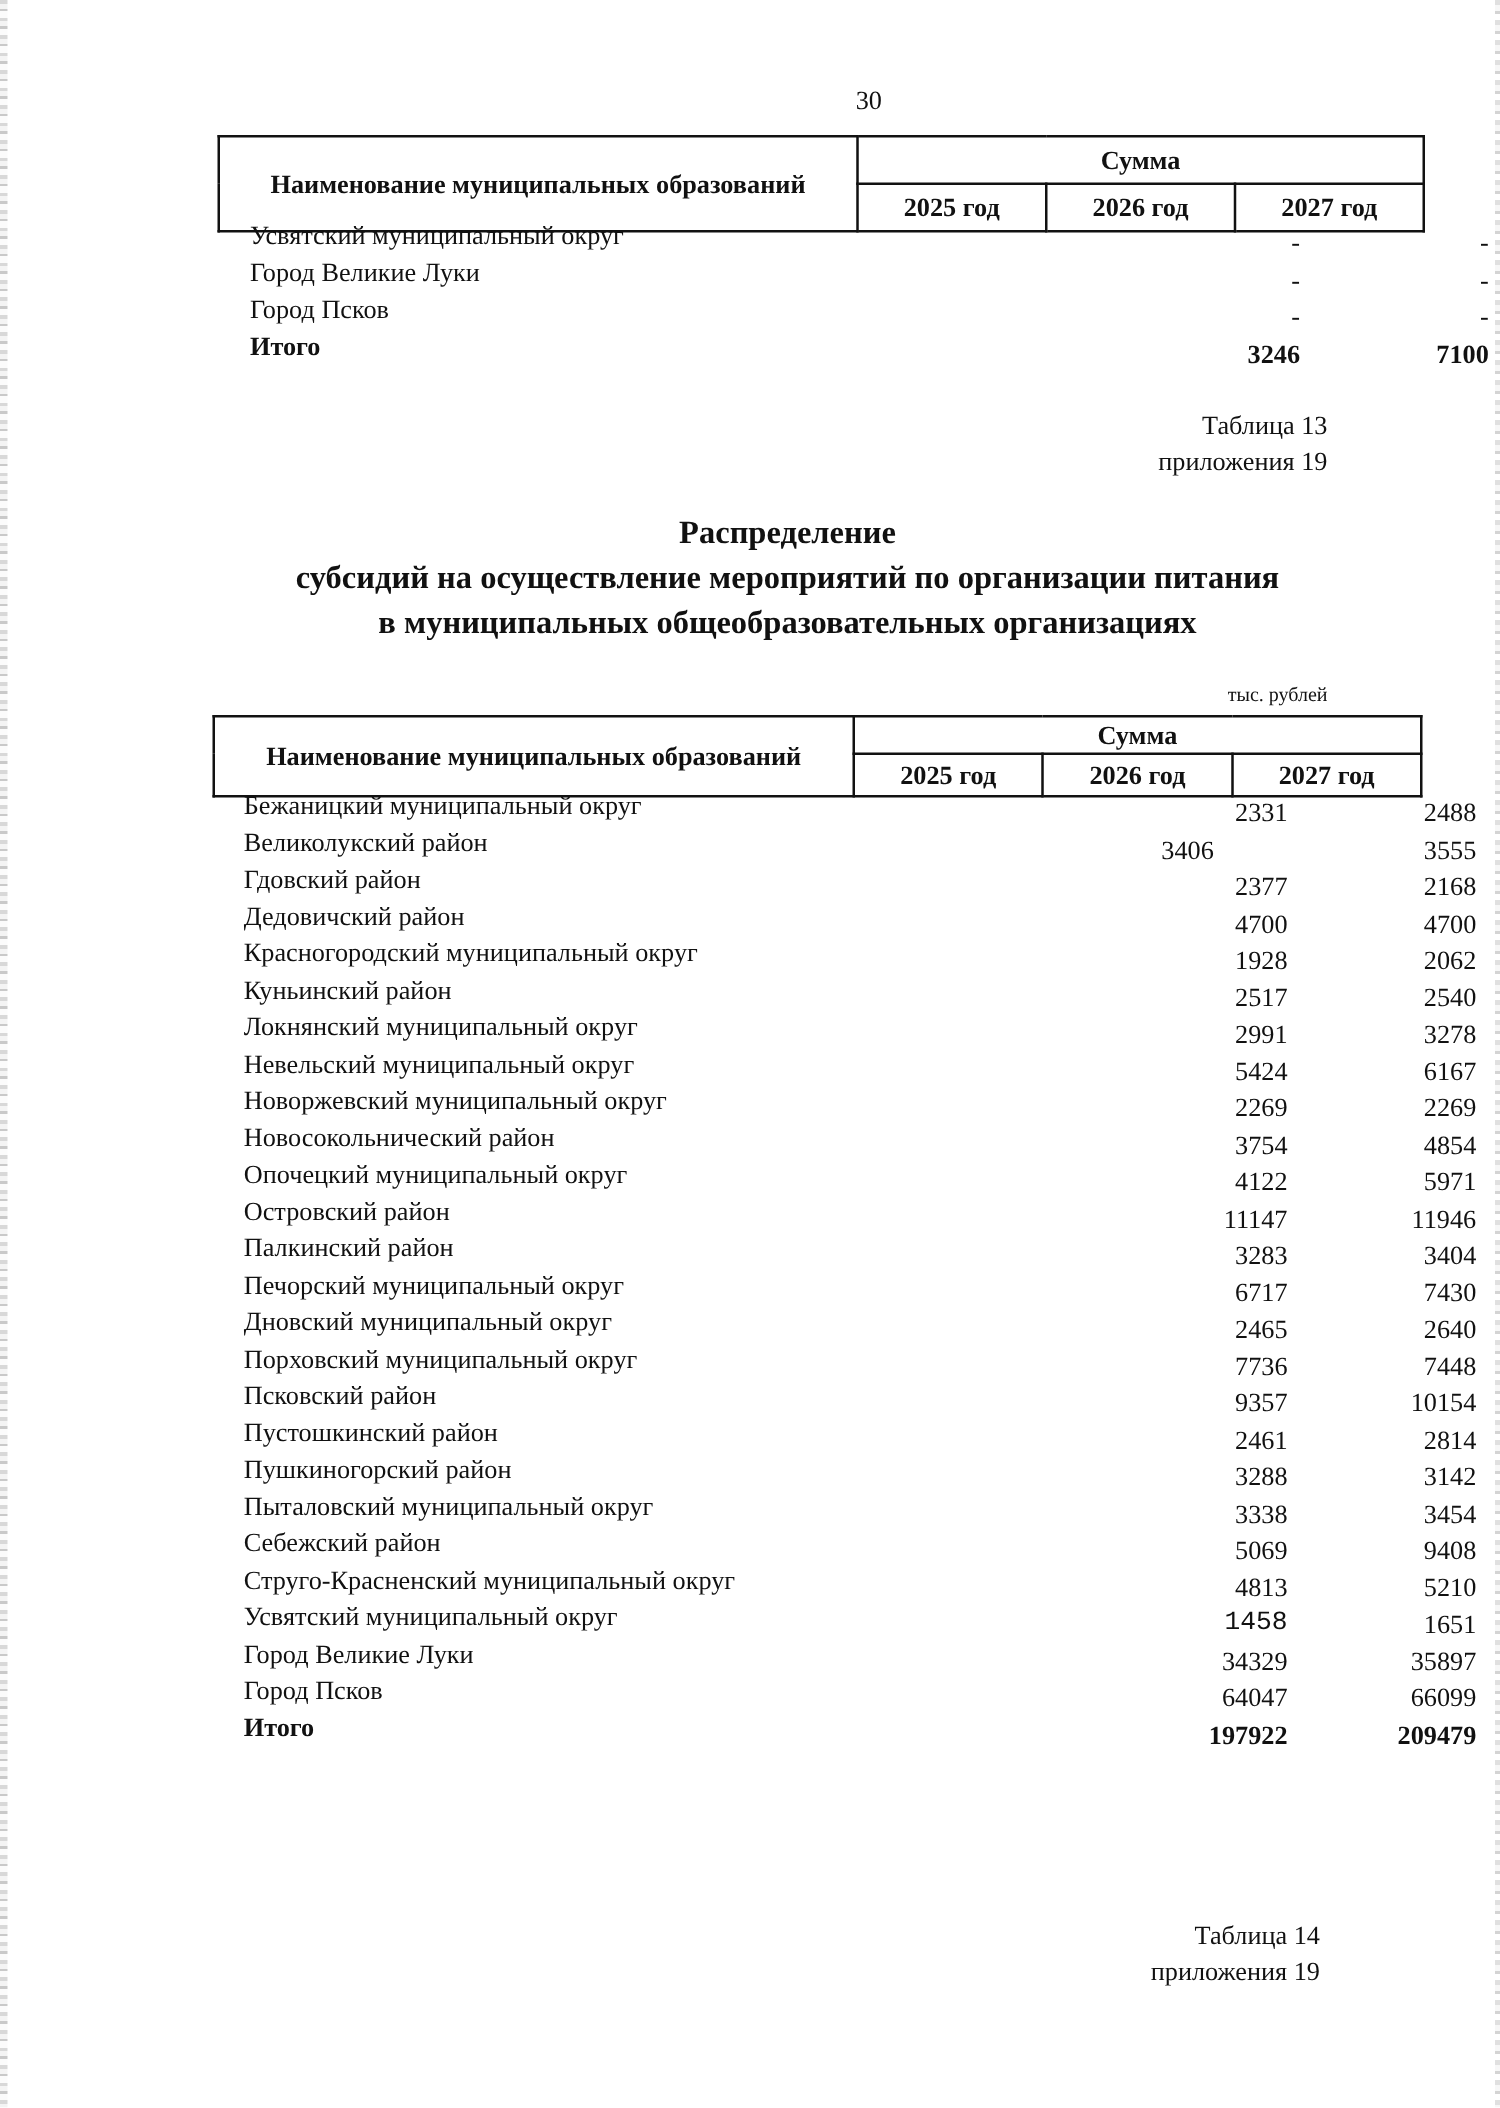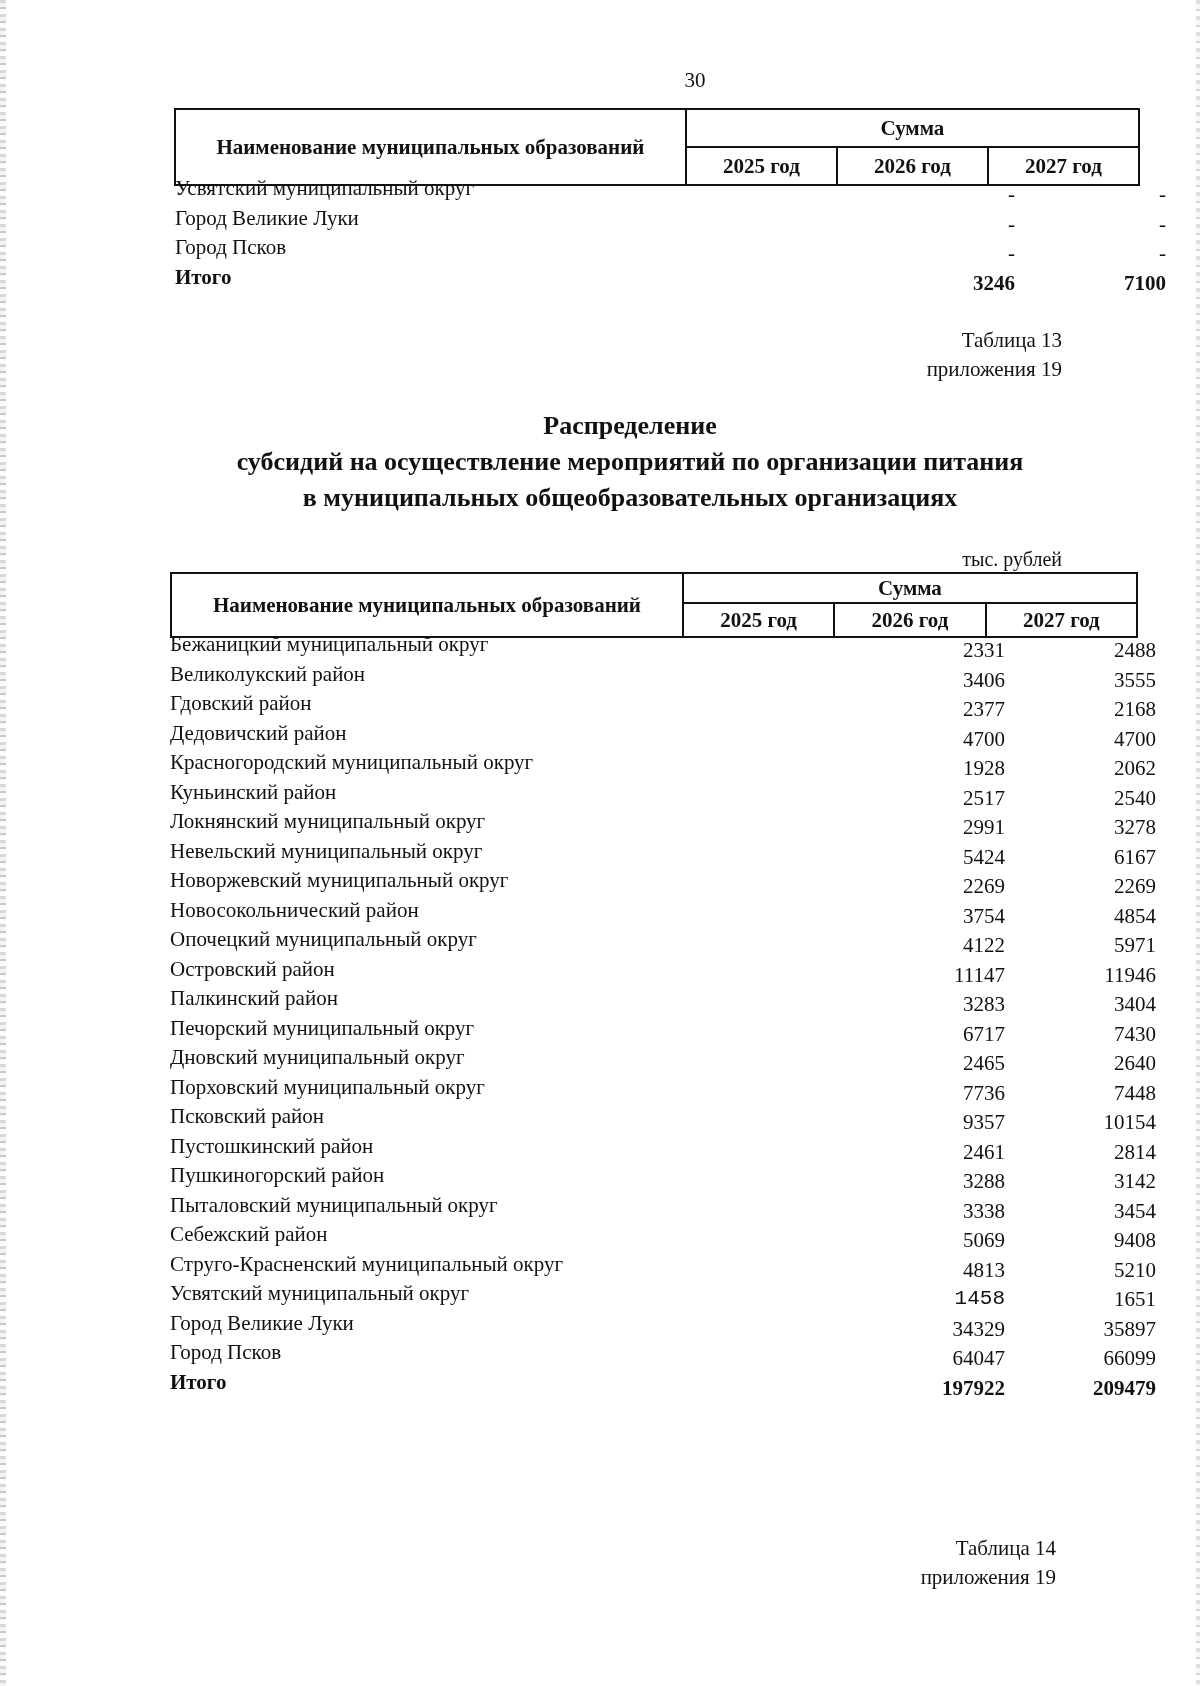--- a/index.html
+++ b/index.html
@@ -20,34 +20,34 @@
     font-size: 21px;
   }
   .hdr-table {
     position: absolute; border-collapse: collapse;
   }
   .hdr-table td {
     border: 2px solid #111; font-weight: bold; text-align: center; padding: 0;
     font-size: 21px;
   }
   .hdr-name { font-size: 21px; }
-  .rows { position: absolute; }
+  .rows { position: absolute; margin-left: 25px; }
   .row { position: relative; height: 29.5px; font-size: 21px; }
   .row .name { position: absolute; left: 0; top: 0; white-space: nowrap; }
   .row .v { position: absolute; top: 6px; text-align: right; width: 160px; }
   .row.total { font-weight: bold; }
   .right-note {
     position: absolute; text-align: right; font-size: 21px; line-height: 29px;
   }
   .title-block {
     position: absolute; left: 160px; width: 920px; text-align: center;
     font-weight: bold; font-size: 26px; line-height: 36px;
   }
   .units {
-    position: absolute; right: 138px; top: 548px; font-size: 20px;
+    position: absolute; right: 138px; top: 548px; font-size: 16px;
   }
 </style>
 </head>
 <body>
 
 <div class="left-edge"></div>
 <div class="right-edge"></div>
 
 <div class="page-number">30</div>
 
@@ -121,21 +121,21 @@
 
 <div class="rows" id="t13-body" style="left:170px; top:632px; width:970px;">
     <div class="row">
       <span class="name">Бежаницкий муниципальный округ</span>
       <span class="v" style="left: 675px;">2331</span>
       <span class="v" style="left: 826px;">2488</span>
       <span class="v" style="left: 963px;">2488</span>
     </div>
     <div class="row">
       <span class="name">Великолукский район</span>
-      <span class="v" style="left: 675px;">3406</span>
+      <span class="v" style="left: 675px; text-align: center;">3406</span>
       <span class="v" style="left: 826px;">3555</span>
       <span class="v" style="left: 963px;">3555</span>
     </div>
     <div class="row">
       <span class="name">Гдовский район</span>
       <span class="v" style="left: 675px;">2377</span>
       <span class="v" style="left: 826px;">2168</span>
       <span class="v" style="left: 963px;">2168</span>
     </div>
     <div class="row">

